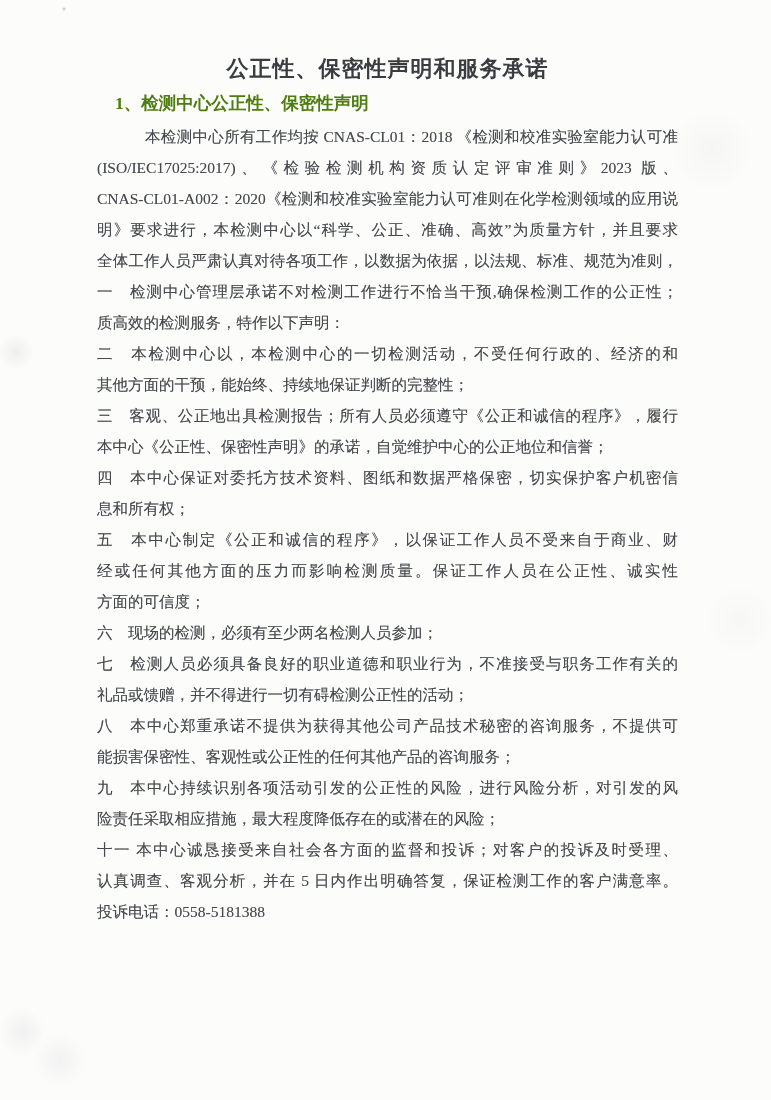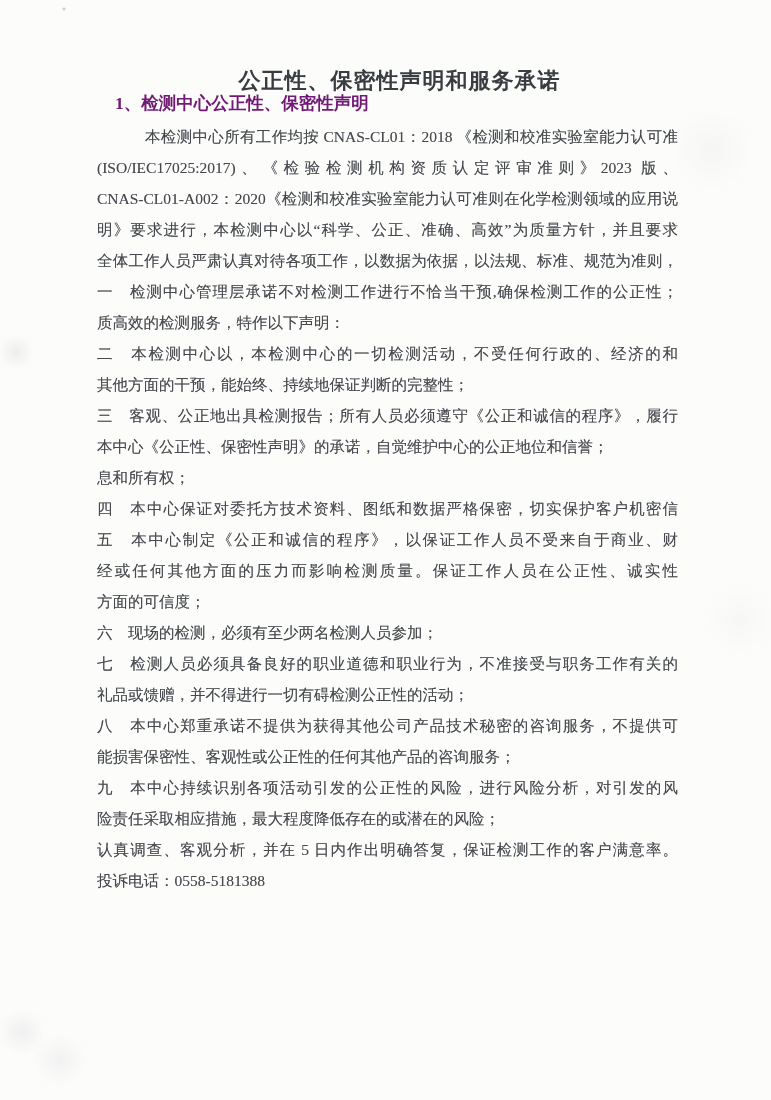--- a/index.html
+++ b/index.html
@@ -31,36 +31,36 @@
     left: 97px;
     top: 0;
     width: 581px;
     height: 1100px;
   }
   .doc-title {
     position: absolute;
     top: 54px;
     left: 0;
     width: 100%;
-    margin: 12px;
+    margin: 0;
     text-align: center;
     font-size: 22px;
     font-weight: 700;
     letter-spacing: 1px;
     color: #393c40;
     white-space: nowrap;
   }
   .doc-heading {
     position: absolute;
     top: 91px;
     left: 18px;
     margin: 0;
     font-size: 17.5px;
     font-weight: 700;
-    color: #701a75;
+    color: #4d7c0f;
     white-space: nowrap;
   }
   .lines {
     position: absolute;
     top: 121px;
     left: 0;
     width: 581px;
   }
   .ln {
     height: 31px;
@@ -91,28 +91,29 @@
     <div class="ln just">(ISO/IEC17025:2017)、《检验检测机构资质认定评审准则》2023 版、</div>
     <div class="ln just">CNAS-CL01-A002：2020《检测和校准实验室能力认可准则在化学检测领域的应用说</div>
     <div class="ln just">明》要求进行，本检测中心以“科学、公正、准确、高效”为质量方针，并且要求</div>
     <div class="ln just">全体工作人员严肃认真对待各项工作，以数据为依据，以法规、标准、规范为准则，</div>
     <div class="ln just">一　检测中心管理层承诺不对检测工作进行不恰当干预,确保检测工作的公正性；</div>
     <div class="ln">质高效的检测服务，特作以下声明：</div>
     <div class="ln just">二　本检测中心以，本检测中心的一切检测活动，不受任何行政的、经济的和</div>
     <div class="ln">其他方面的干预，能始终、持续地保证判断的完整性；</div>
     <div class="ln just">三　客观、公正地出具检测报告；所有人员必须遵守《公正和诚信的程序》，履行</div>
     <div class="ln">本中心《公正性、保密性声明》的承诺，自觉维护中心的公正地位和信誉；</div>
+    <div class="ln just">四　本中心保证对委托方技术资料、图纸和数据严格保密，切实保护客户机密信</div>
     <div class="ln">息和所有权；</div>
-    <div class="ln just">四　本中心保证对委托方技术资料、图纸和数据严格保密，切实保护客户机密信</div>
     <div class="ln just">五　本中心制定《公正和诚信的程序》，以保证工作人员不受来自于商业、财</div>
     <div class="ln just">经或任何其他方面的压力而影响检测质量。保证工作人员在公正性、诚实性</div>
     <div class="ln">方面的可信度；</div>
     <div class="ln">六　现场的检测，必须有至少两名检测人员参加；</div>
     <div class="ln just">七　检测人员必须具备良好的职业道德和职业行为，不准接受与职务工作有关的</div>
     <div class="ln">礼品或馈赠，并不得进行一切有碍检测公正性的活动；</div>
     <div class="ln just">八　本中心郑重承诺不提供为获得其他公司产品技术秘密的咨询服务，不提供可</div>
     <div class="ln">能损害保密性、客观性或公正性的任何其他产品的咨询服务；</div>
     <div class="ln just">九　本中心持续识别各项活动引发的公正性的风险，进行风险分析，对引发的风</div>
     <div class="ln">险责任采取相应措施，最大程度降低存在的或潜在的风险；</div>
+    <div class="ln just">十一 本中心诚恳接受来自社会各方面的监督和投诉；对客户的投诉及时受理、</div>
     <div class="ln just">认真调查、客观分析，并在 5 日内作出明确答复，保证检测工作的客户满意率。</div>
     <div class="ln footer">投诉电话：0558-5181388</div>
   </div>
 </div>
 
 </body></html>

